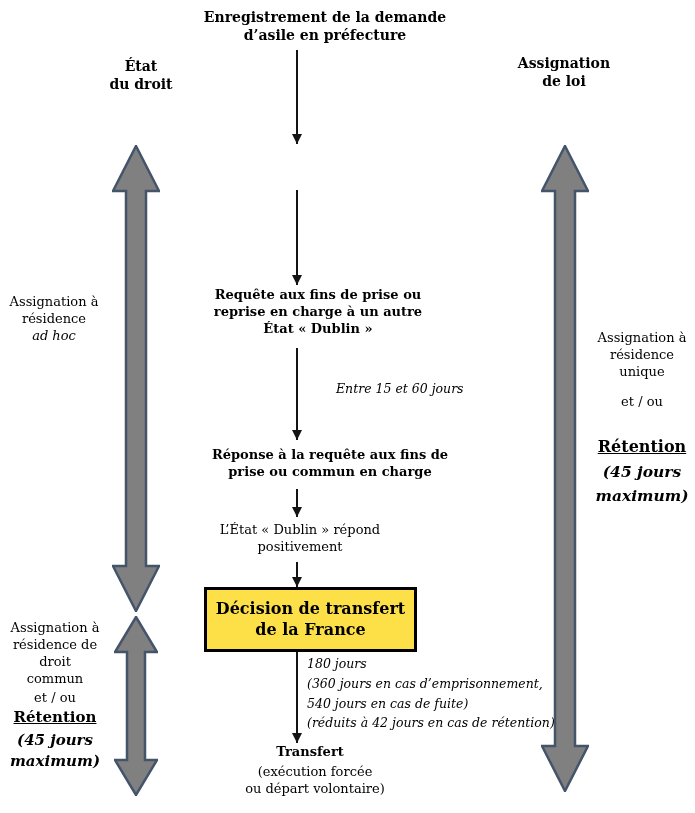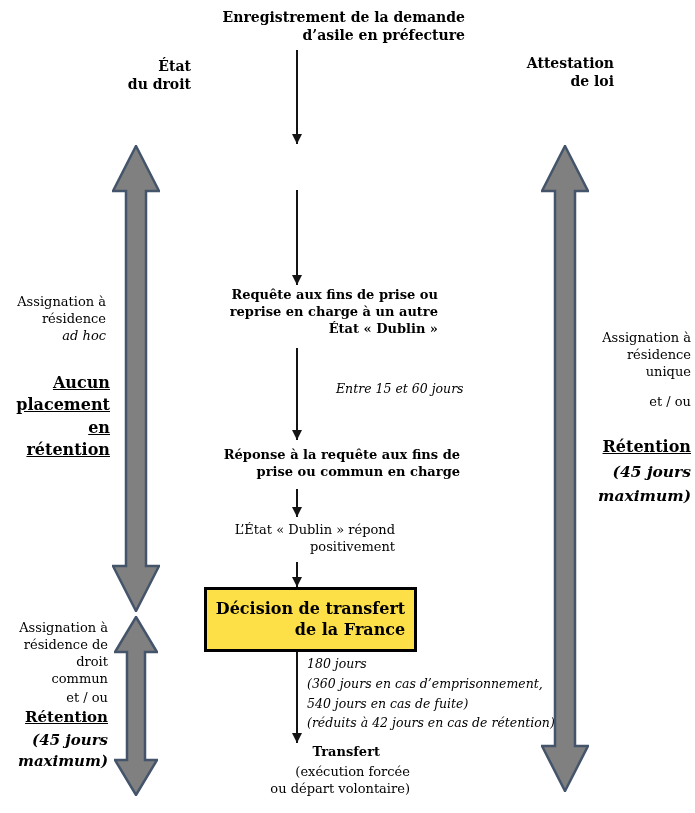--- a/index.html
+++ b/index.html
@@ -1,20 +1,20 @@
 <!DOCTYPE html>
 <html><head>
 <meta charset="utf-8">
 <style>
   html,body{margin:0;padding:0;background:#fff;}
   body{font-family:"DejaVu Serif", serif;color:#000;}
   .canvas{position:relative;width:695px;height:813px;background:#fff;overflow:hidden;}
   .abs{position:absolute;}
   .txt{white-space:pre-line;font-size:13px;line-height:1.3;}
-  .c{text-align:right;}
+  .c{text-align:center;}
   .b{font-weight:bold;}
   .i{font-style:italic;}
   .u{text-decoration:underline;}
   .t14{font-size:14px;}
   .t15{font-size:15px;}
   .t16{font-size:16px;}
   .delay{font-style:italic;font-size:12.5px;}
   .flow-arrow{position:absolute;width:1.5px;background:#141414;}
   .flow-arrow::after{content:"";position:absolute;left:50%;bottom:0;transform:translateX(-50%);
     width:0;height:0;border-left:5.5px solid transparent;border-right:5.5px solid transparent;
@@ -23,21 +23,21 @@
 </style>
 </head>
 <body>
 
 <div class="canvas">
 
   <div class="abs txt c b t14" style="left:185px;top:8px;width:280px;">Enregistrement de la demande
 d’asile en préfecture</div>
   <div class="abs txt c b t14" style="left:91px;top:57px;width:100px;">État
 du droit</div>
-  <div class="abs txt c b t14" style="left:514px;top:54px;width:100px;">Attestation
+  <div class="abs txt c b t14" style="left:514px;top:54px;width:100px;">Assignation
 de loi</div>
 
   <div class="flow-arrow" style="left:296px;top:50px;height:94px;"></div>
   <div class="flow-arrow" style="left:296px;top:190px;height:95px;"></div>
   <div class="flow-arrow" style="left:296px;top:348px;height:92px;"></div>
   <div class="flow-arrow" style="left:296px;top:489px;height:28px;"></div>
   <div class="flow-arrow" style="left:296px;top:562px;height:25px;"></div>
   <div class="flow-arrow" style="left:296px;top:646px;height:97px;"></div>
 
 
@@ -79,23 +79,20 @@
   <svg class="abs" style="left:541px;top:145px;" width="48" height="647">
     <polygon points="24,1 47,46 34,46 34,601 47,601 24,646 1,601 14,601 14,46 1,46" stroke-width="2.5" stroke-linejoin="miter" fill="#808080" stroke="#44546a"></polygon>
   </svg>
 
   <div class="abs c" style="left:2px;top:294px;width:104px;">
     <div class="txt">Assignation à
 résidence</div>
     <div class="txt i">ad hoc</div>
   </div>
 
-  <div class="abs txt c b u t16" style="left:0px;top:372px;width:110px;line-height:1.4;">Aucun
-placement
-en rétention</div>
 
   <div class="abs c" style="left:2px;top:620px;width:106px;">
     <div class="txt">Assignation à
 résidence de
 droit
 commun</div>
     <div class="txt" style="margin-top:2px;">et / ou</div>
     <div class="txt b u t15" style="margin-top:2px;">Rétention</div>
     <div class="txt b i t15" style="margin-top:2px;line-height:1.4;">(45 jours
 maximum)</div>

